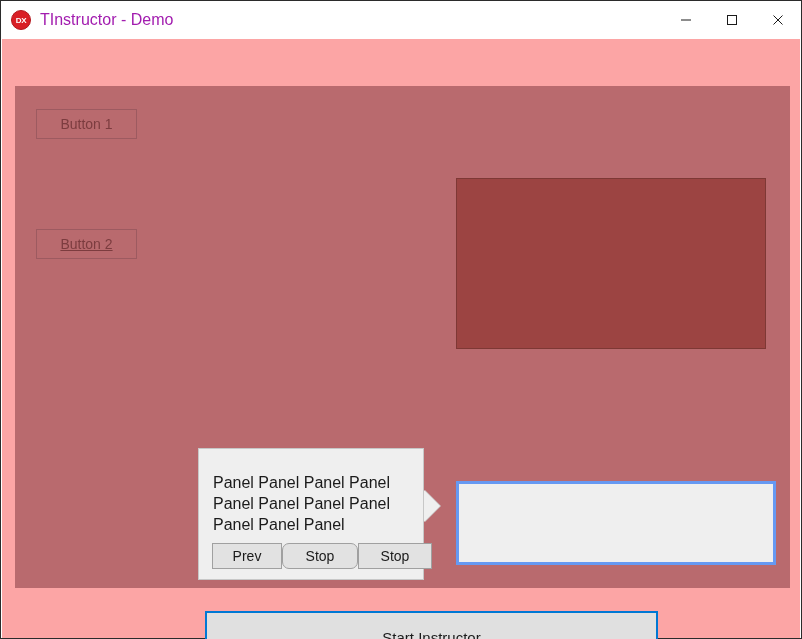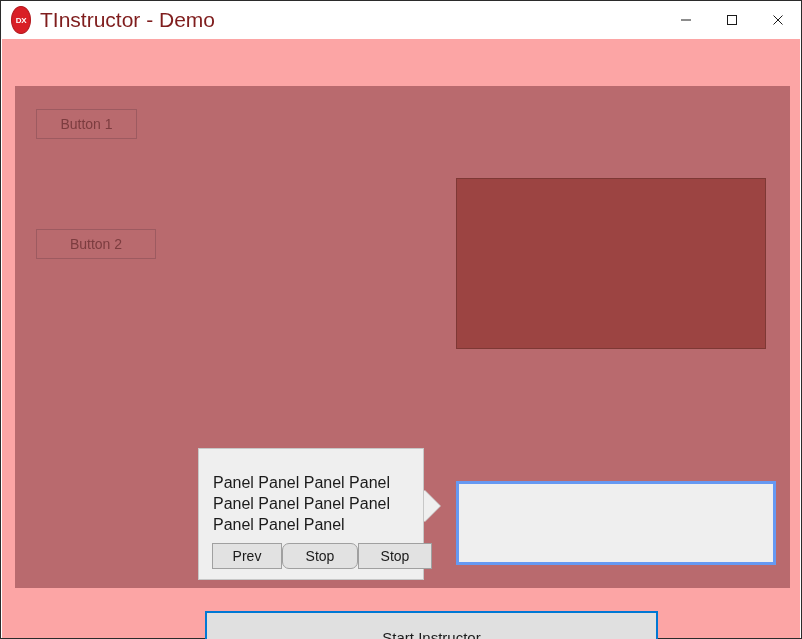--- a/index.html
+++ b/index.html
@@ -28,40 +28,40 @@
   #titlebar {
     position: absolute;
     left: 0; top: 0;
     width: 800px;
     height: 38px;
     background: #ffffff;
     display: flex;
     align-items: center;
   }
   #app-icon {
-    width: 20px; height: 28px;
+    width: 20px; height: 20px;
     margin-left: 10px;
     border-radius: 50%;
     background: #d91f26;
     border: 1px solid #b3171d;
     box-sizing: border-box;
     display: flex;
     align-items: center;
     justify-content: center;
     color: #ffffff;
     font-size: 8px;
     font-weight: bold;
     letter-spacing: -0.3px;
     font-family: "Liberation Sans", sans-serif;
     flex: 0 0 auto;
   }
   #window-title {
     margin-left: 9px;
-    font-size: 21px;
-    color: #7f1d1d;
+    font-size: 16px;
+    color: #a21caf;
     white-space: nowrap;
   }
   #win-controls {
     position: absolute;
     right: 0; top: 0;
     height: 38px;
     display: flex;
   }
   .win-btn {
     width: 46px;
@@ -121,21 +121,21 @@
     border: 1px solid #9d5a60;
     color: #7c3c3f;
     font-size: 14px;
     font-family: "Liberation Sans", sans-serif;
     display: flex;
     align-items: center;
     justify-content: center;
     cursor: default;
   }
   #btn-1 { left: 21px;  top: 23px;  width: 101px; height: 30px; }
-  #btn-2 { left: 21px;  top: 143px; width: 120px; height: 30px; }
+  #btn-2 { left: 21px;  top: 143px; width: 101px; height: 30px; text-decoration: underline; }
   #btn-3 { left: 21px;  top: 453px; width: 101px; height: 30px; }
 
   
   #dim-panel {
     position: absolute;
     left: 441px;
     top: 92px;
     width: 310px;
     height: 171px;
     box-sizing: border-box;

